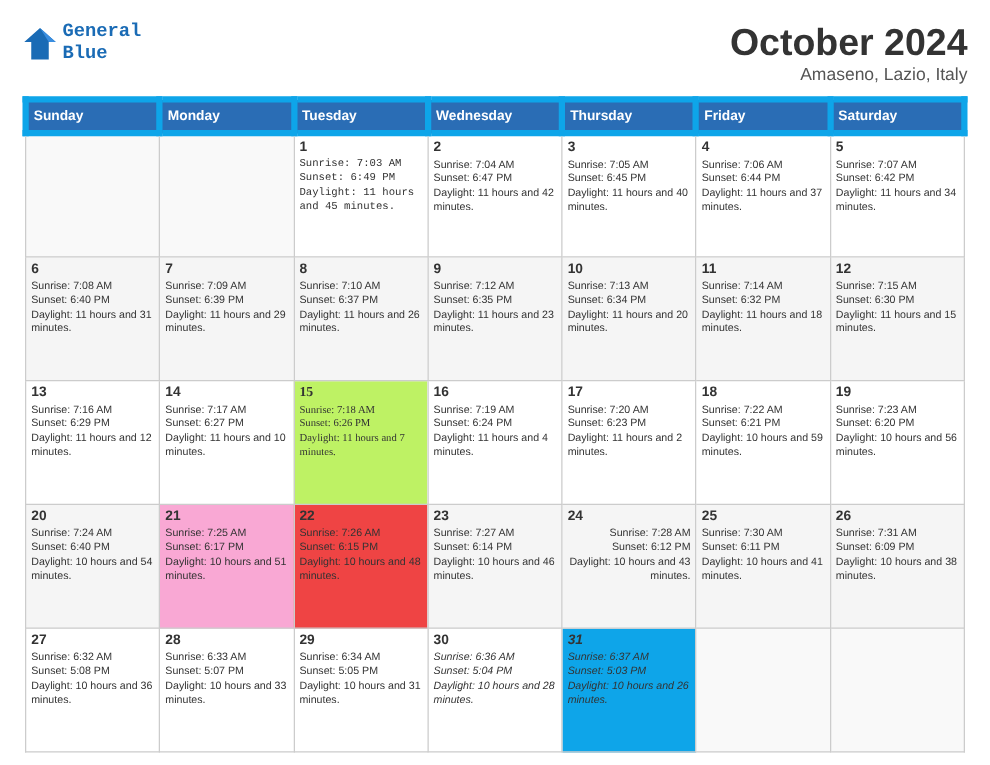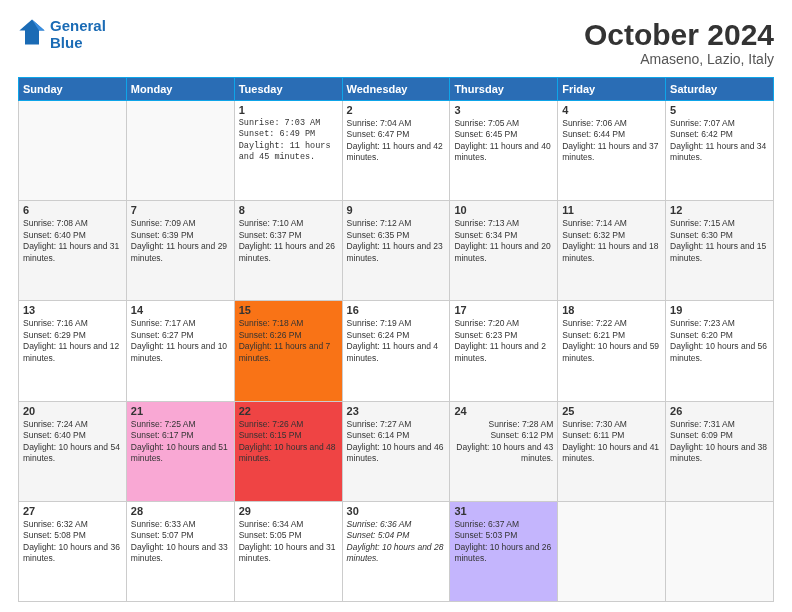--- a/index.html
+++ b/index.html
@@ -18,20 +18,22 @@
       flex-direction: column;
     }
     .header {
       display: flex;
       justify-content: space-between;
       align-items: flex-start;
       margin-bottom: 10px;
     }
     .logo {
       display: flex;
+      align-items: center;
+      font-family: Liberation Mono, monospace;
     }
     .logo-icon {
       width: 28px;
       height: 28px;
       margin-right: 4px;
     }
     .title-block {
       text-align: right;
     }
     .month-title {
@@ -51,21 +53,21 @@
       width: 100%;
       table-layout: fixed;
     }
     .calendar th {
       background-color: #2a6db5;
       color: #fff;
       font-size: 11px;
       font-weight: bold;
       padding: 5px 4px;
       text-align: left;
-      border: 1px solid #0ea5e9;
+      border: 5px solid #0ea5e9;
     }
     .calendar td {
       border: 1px solid #ccc;
       vertical-align: top;
       padding: 3px 4px;
       font-size: 9px;
       color: #333;
       height: 82px;
       width: 14.28%;
     }
@@ -199,21 +201,21 @@
             <div class="day-info" style="white-space: pre-line;">Sunrise: 7:16 AM
 Sunset: 6:29 PM
 Daylight: 11 hours and 12 minutes.</div>
           </td>
           <td style="background-color: rgb(255, 255, 255);">
             <span class="day-num">14</span>
             <div class="day-info" style="white-space: pre-line;">Sunrise: 7:17 AM
 Sunset: 6:27 PM
 Daylight: 11 hours and 10 minutes.</div>
           </td>
-          <td style="background-color: #f97316;">
+          <td style="background-color: #bef264; font-family: Liberation Serif, serif;">
             <span class="day-num">15</span>
             <div class="day-info" style="white-space: pre-line;">Sunrise: 7:18 AM
 Sunset: 6:26 PM
 Daylight: 11 hours and 7 minutes.</div>
           </td>
           <td style="background-color: rgb(255, 255, 255);">
             <span class="day-num">16</span>
             <div class="day-info" style="white-space: pre-line;">Sunrise: 7:19 AM
 Sunset: 6:24 PM
 Daylight: 11 hours and 4 minutes.</div>
@@ -299,21 +301,21 @@
             <div class="day-info" style="white-space: pre-line;">Sunrise: 6:34 AM
 Sunset: 5:05 PM
 Daylight: 10 hours and 31 minutes.</div>
           </td>
           <td style="background-color: rgb(255, 255, 255);">
             <span class="day-num">30</span>
             <div class="day-info" style="white-space: pre-line; font-style: italic;">Sunrise: 6:36 AM
 Sunset: 5:04 PM
 Daylight: 10 hours and 28 minutes.</div>
           </td>
-          <td style="background-color: #c4b5fd;">
+          <td style="background-color: #0ea5e9; font-style: italic;">
             <span class="day-num">31</span>
             <div class="day-info" style="white-space: pre-line;">Sunrise: 6:37 AM
 Sunset: 5:03 PM
 Daylight: 10 hours and 26 minutes.</div>
           </td>
           <td style="background-color: rgb(249, 249, 249);"></td>
           <td style="background-color: rgb(249, 249, 249);"></td>
         </tr>
       </tbody>
   </table>

